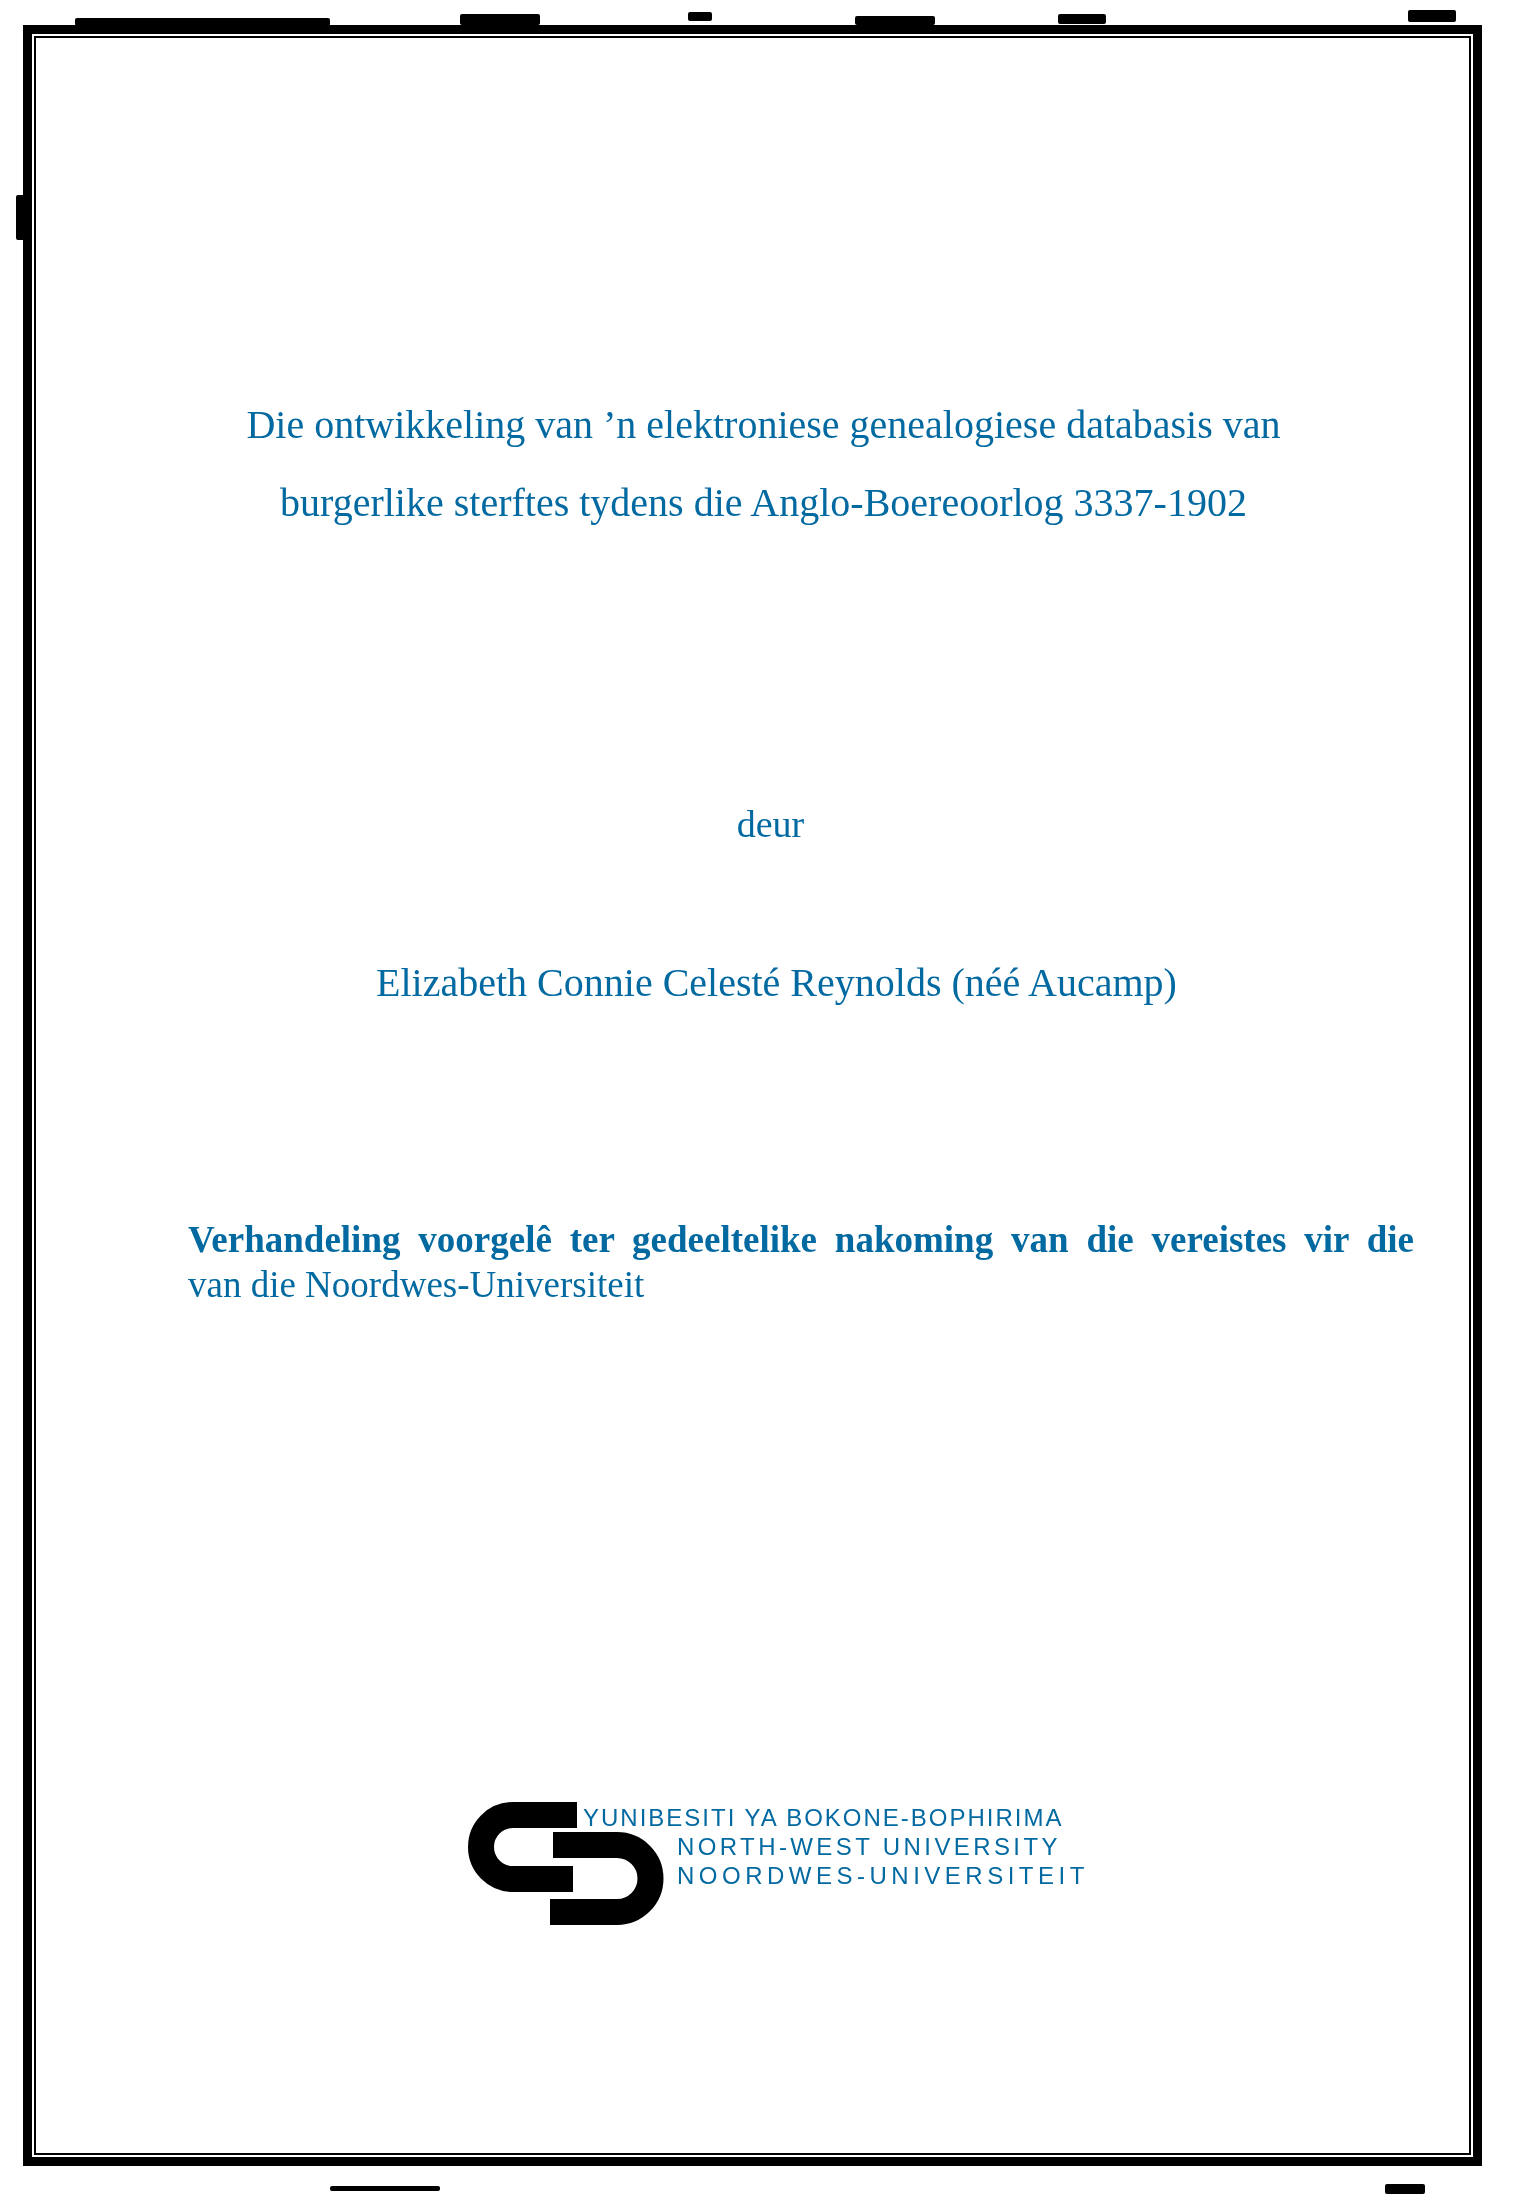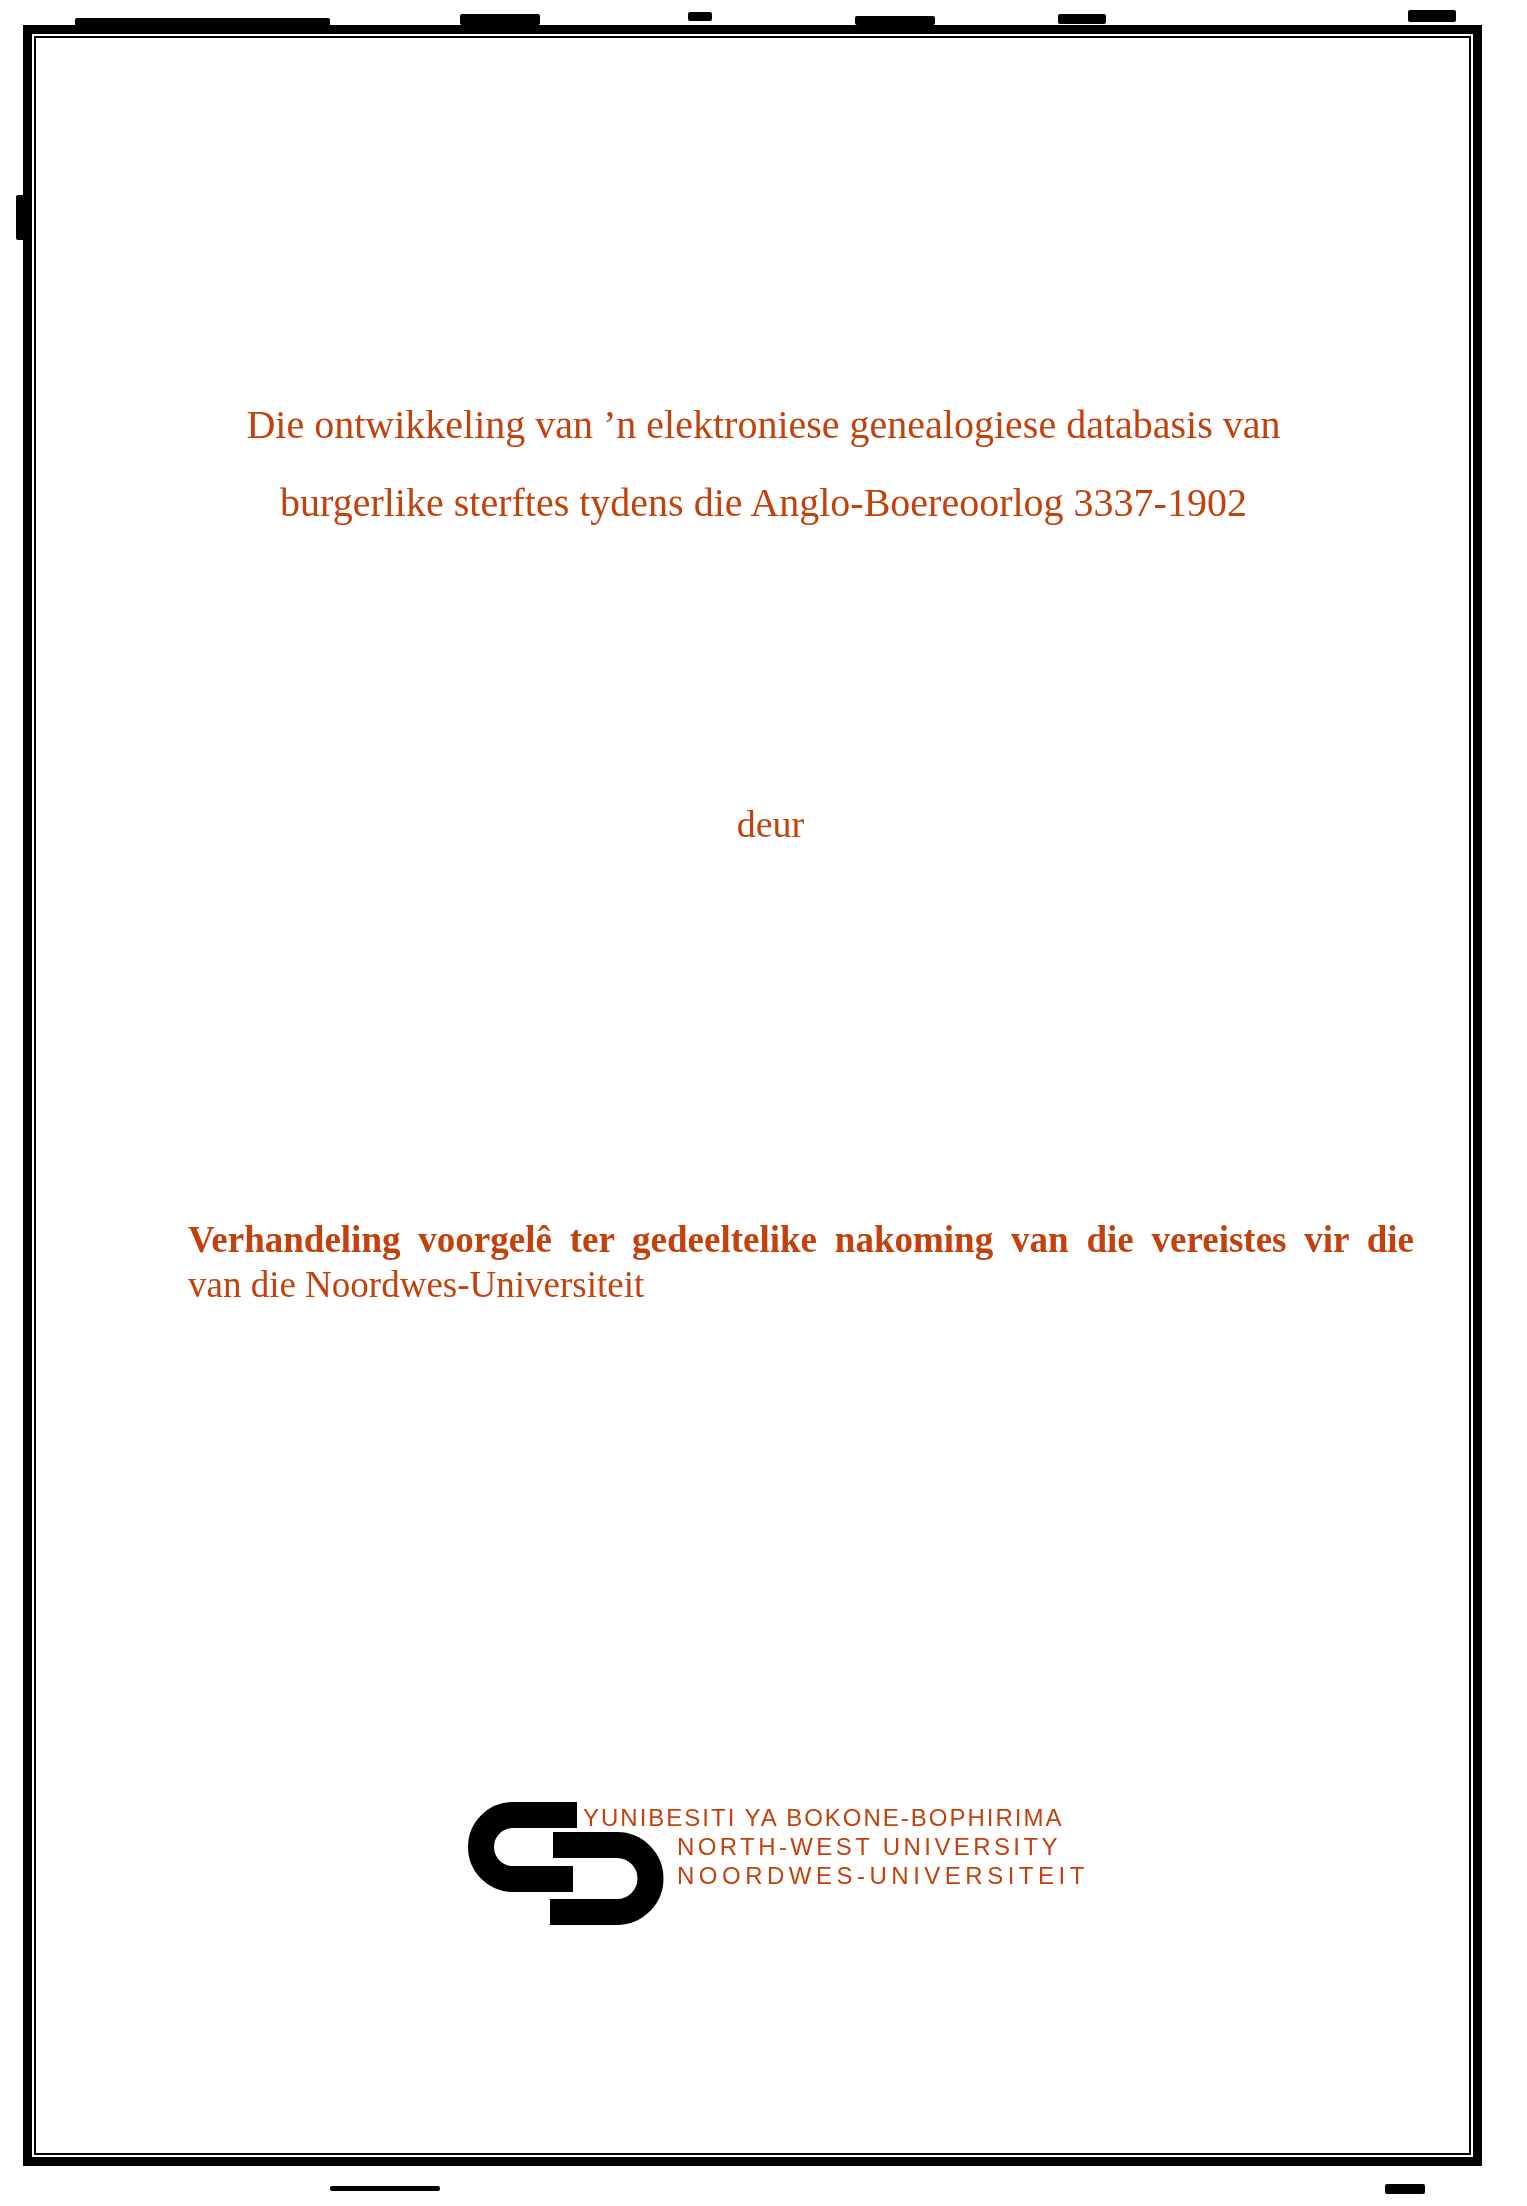--- a/index.html
+++ b/index.html
@@ -1,21 +1,21 @@
 <!DOCTYPE html>
 <html><head>
 <meta charset="utf-8">
 <style>
   html,body { margin:0; padding:0; background:#777; }
   .page {
     position:relative;
     width:1527px; height:2206px;
     background:#fff;
     font-family:"Liberation Serif", serif;
-    color:#c2410c;
+    color:#0369a1;
     overflow:hidden;
   }
   
   .frame {
     position:absolute; left:23px; top:25px;
     width:1459px; height:2141px;
     border:9px solid #000;
     box-sizing:border-box;
   }
   .frame::after {
@@ -85,20 +85,21 @@
   <div class="art a8"></div>
   <div class="art a9"></div>
 
   <div class="title">
     <div>Die ontwikkeling van ’n elektroniese genealogiese databasis van</div>
     <div>burgerlike sterftes tydens die Anglo-Boereoorlog 3337-1902</div>
   </div>
 
   <div class="deur">deur</div>
 
+  <div class="author">Elizabeth Connie Celesté Reynolds (néé Aucamp)</div>
 
   <div class="statement">
     <div class="just">Verhandeling voorgelê ter gedeeltelike nakoming van die vereistes vir die</div>
     <div>van die Noordwes-Universiteit</div>
   </div>
 
 
   <svg class="logo-icon" width="197" height="123" viewBox="0 0 197 123" aria-hidden="true">
     <path d="M 110 13 L 46 13 A 32 32 0 0 0 46 77 L 106 77" fill="none" stroke="#000" stroke-width="26"></path>
     <path d="M 86 43 L 150 43 A 33.5 33.5 0 0 1 150 110 L 83 110" fill="none" stroke="#000" stroke-width="26"></path>

